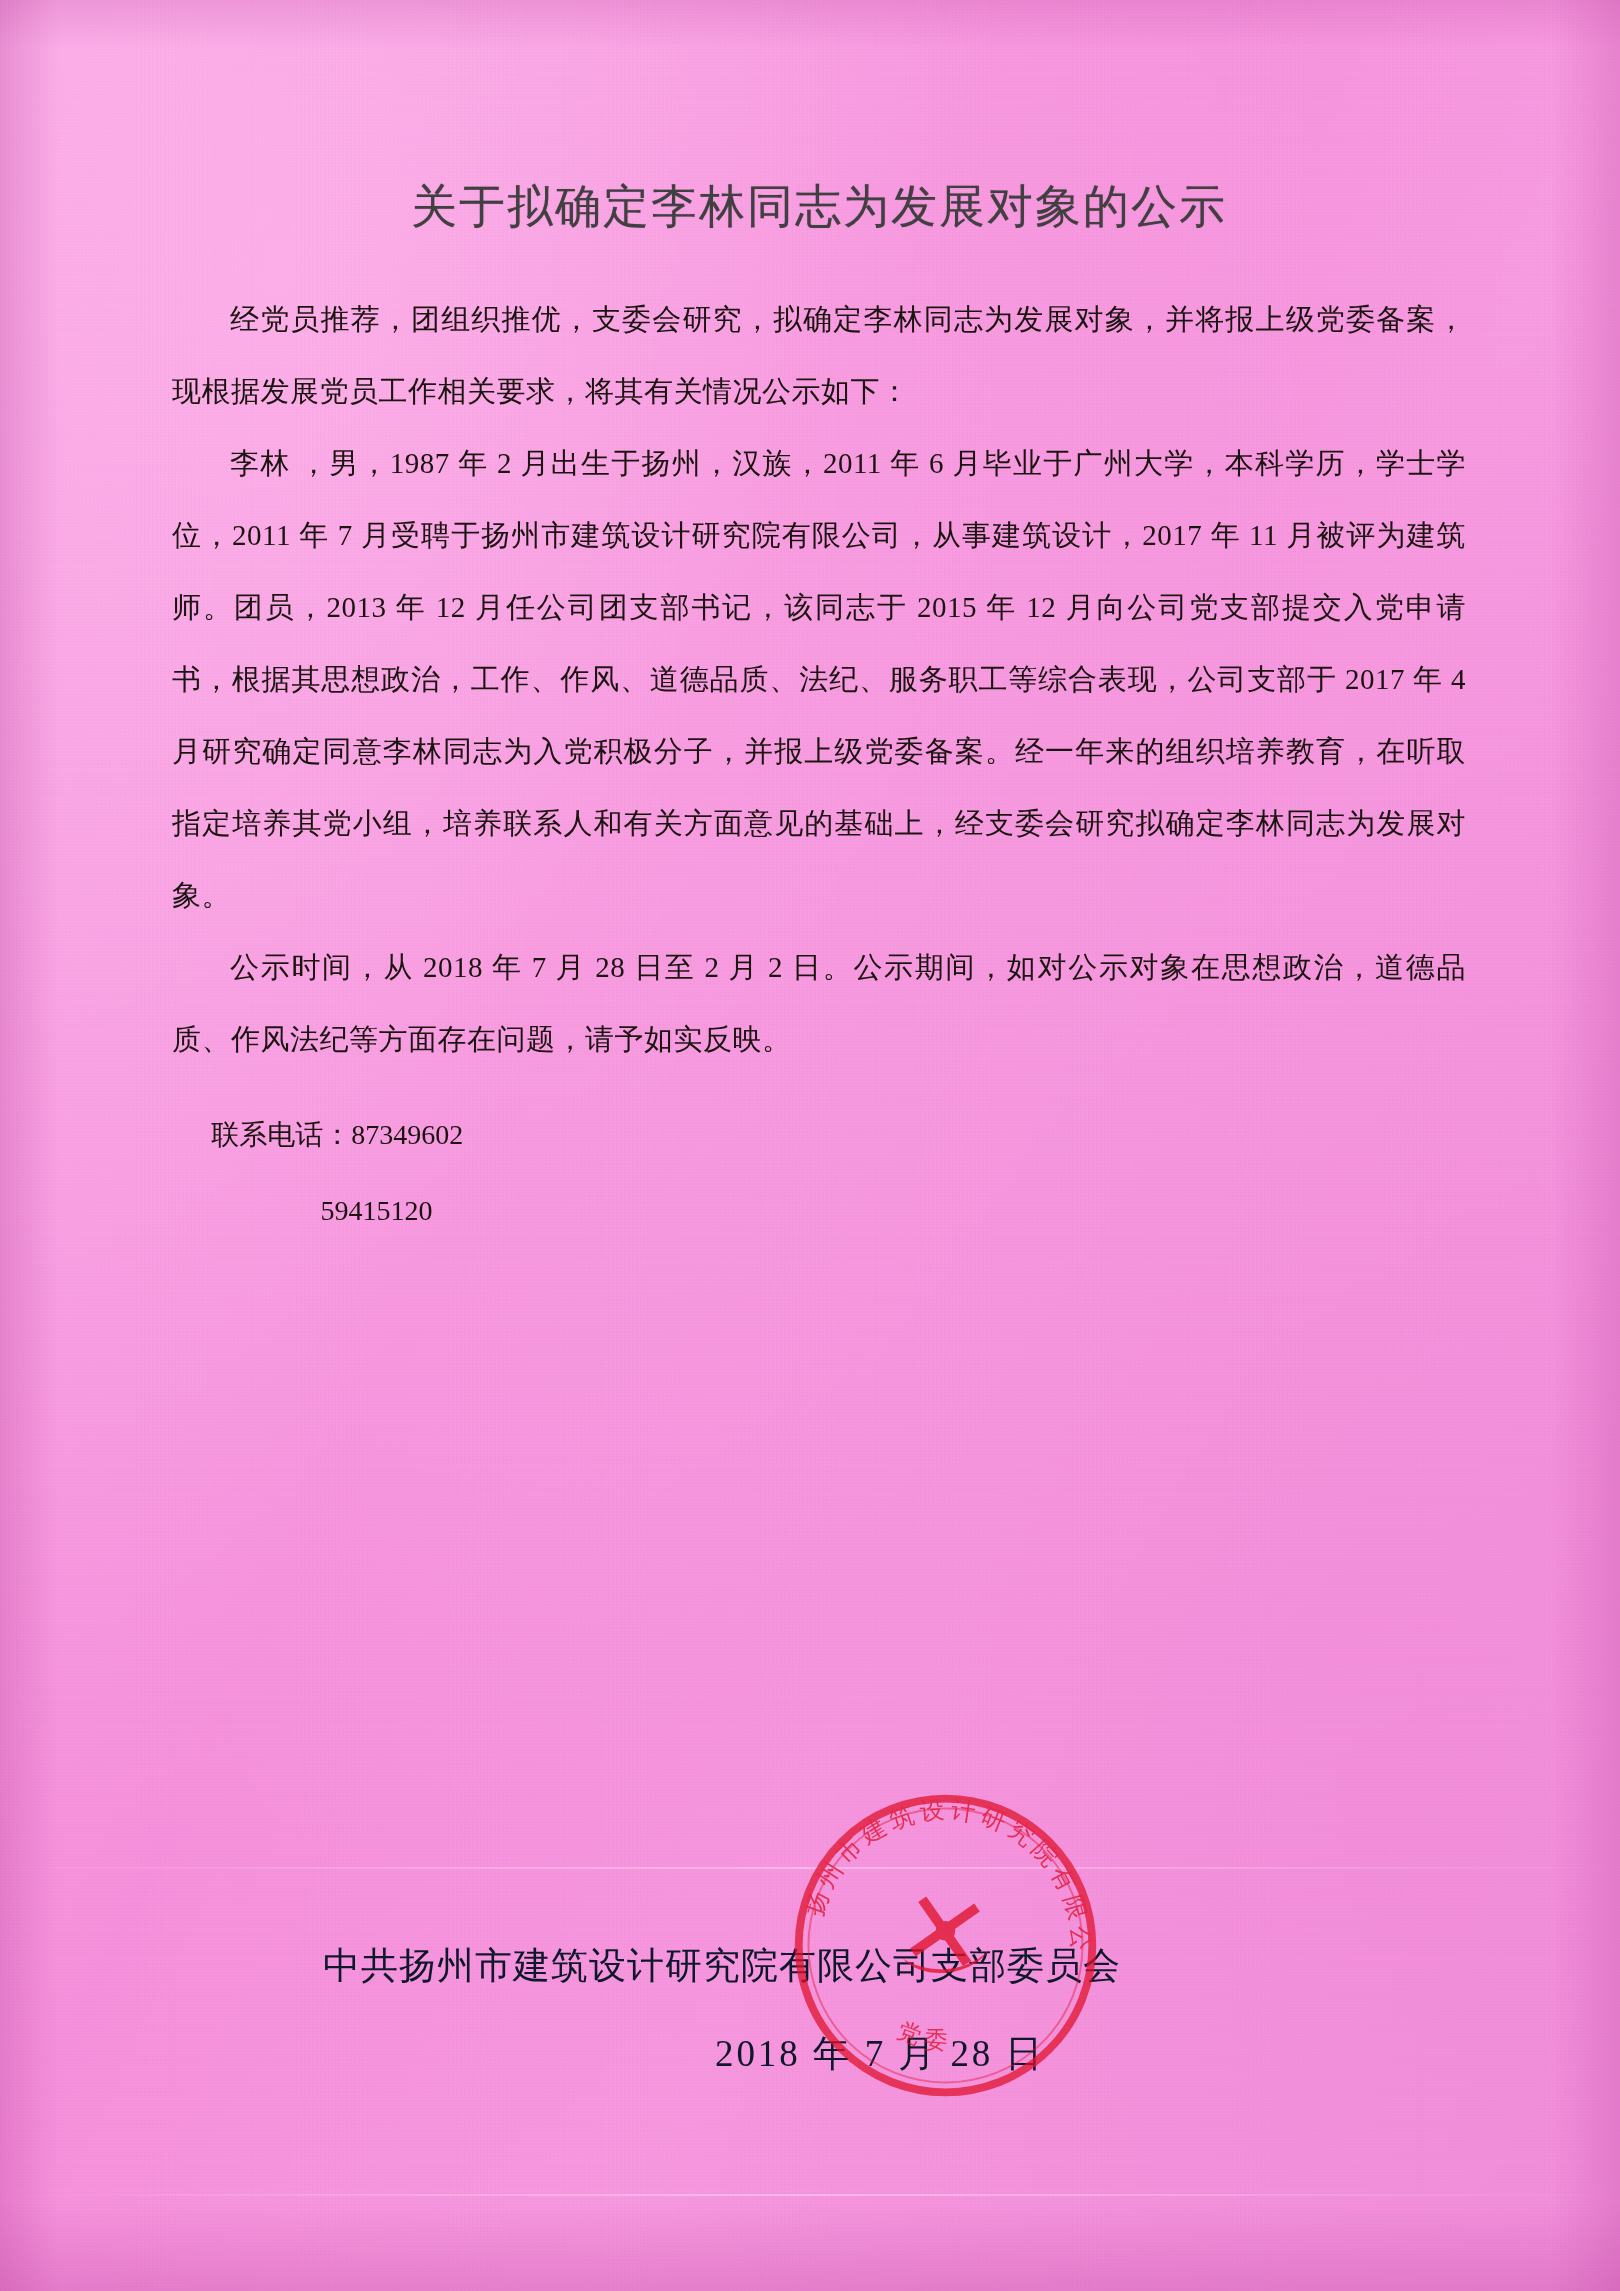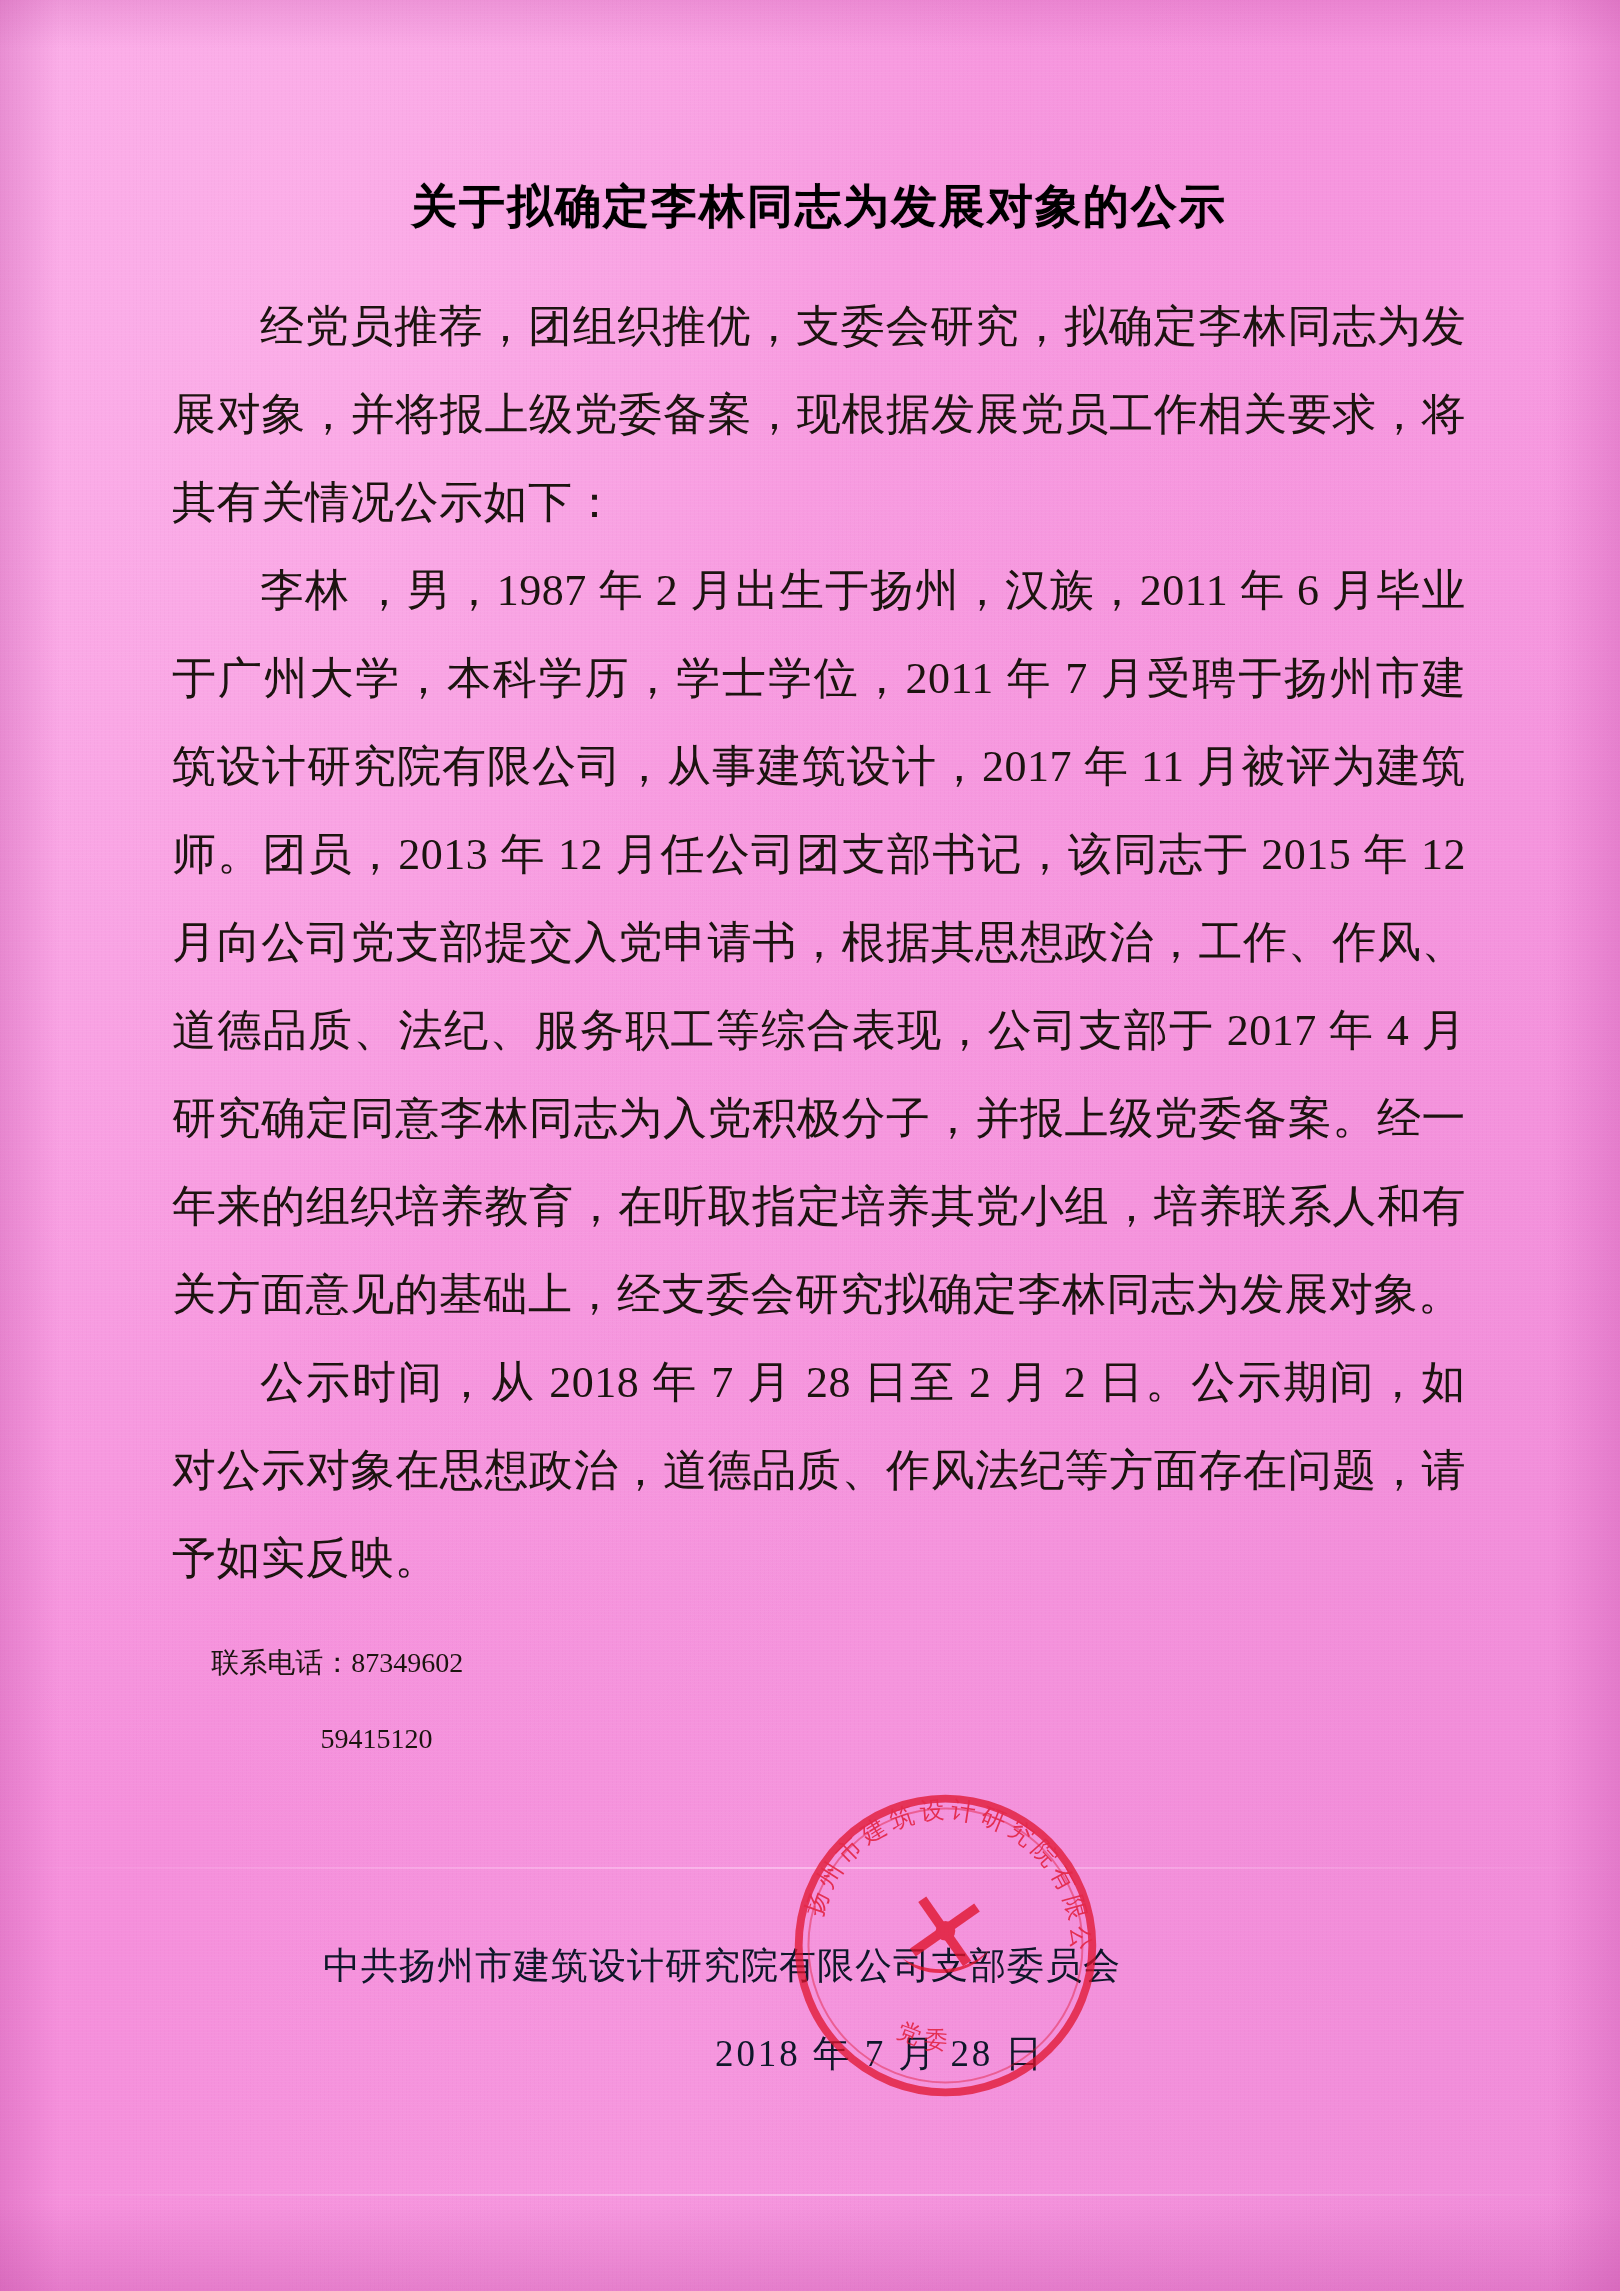--- a/index.html
+++ b/index.html
@@ -62,31 +62,31 @@
     position: absolute;
     left: 172px;
     top: 0;
     width: 1294px;
     color: #1c1410;
   }
 
   .title {
     text-align: center;
     font-size: 46px;
-    font-weight: 700;
+    font-weight: 400;
     letter-spacing: 2px;
     margin-top: 176px;
-    color: #000000;
+    color: #404040;
     text-shadow: 0 0 1px rgba(60,20,50,.35);
   }
 
   .body-block {
     margin-top: 45px;
-    font-size: 44px;
-    line-height: 88px;
+    font-size: 29px;
+    line-height: 72px;
     letter-spacing: 0.5px;
     text-align: justify;
   }
   .para {
     text-indent: 2em;
     margin: 0;
   }
   .para + .para { margin-top: 0px; }
 
   .contact {

